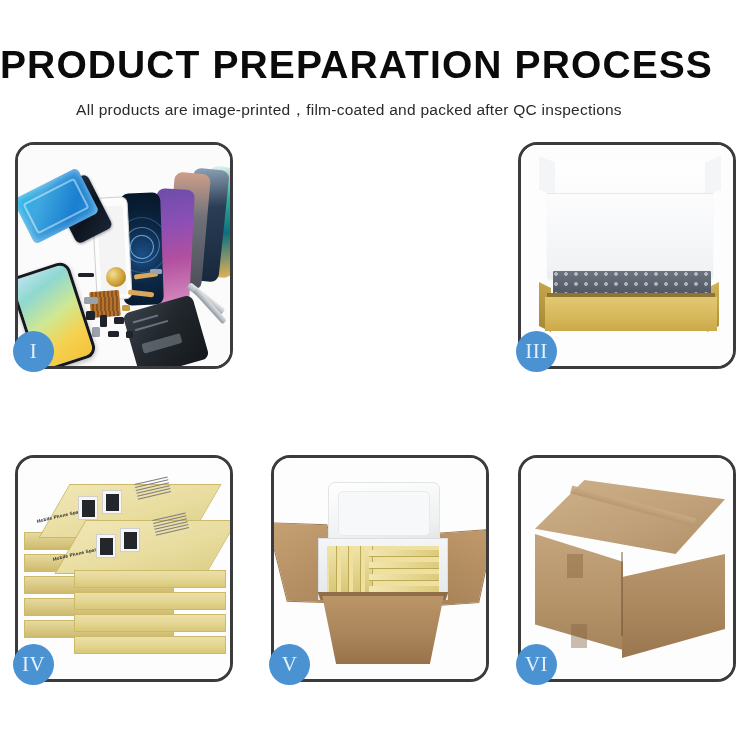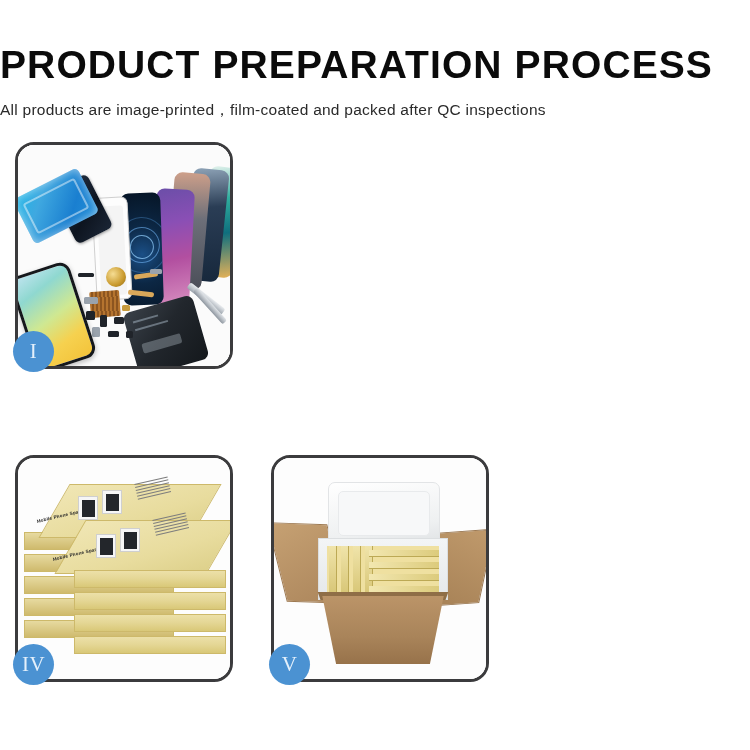--- a/index.html
+++ b/index.html
@@ -21,20 +21,21 @@
     text-align: center;
     font-size: 39px;
     font-weight: 700;
     letter-spacing: 1.1px;
     color: #0b0b0b;
     line-height: 1;
     padding-top: 45px;
     white-space: nowrap;
   }
   .subtitle {
+    text-align: center;
     font-size: 15.5px;
     font-weight: 400;
     color: #2a2a2a;
     letter-spacing: 0.25px;
     padding-top: 16px;
     white-space: nowrap;
   }
 
   
   .grid {
@@ -439,20 +440,34 @@
 
           <div class="ph1-big"></div>
           <div class="ph1-twz"></div>
           <div class="ph1-twz2"></div>
         </div>
       </div>
       <div class="badge">I</div>
     </div>
 
 
+    <div class="panel p-r0 p-c2">
+      <div class="panel-inner">
+        <div class="scene">
+          <div class="ph3-lid"></div>
+          <div class="ph3-lidface"></div>
+          <div class="ph3-left"></div>
+          <div class="ph3-right"></div>
+          <div class="ph3-grey"></div>
+          <div class="ph3-inner"></div>
+          <div class="ph3-front"></div>
+        </div>
+      </div>
+      <div class="badge">III</div>
+    </div>
 
     <div class="panel p-r1 p-c0">
       <div class="panel-inner">
         <div class="scene ph4">
 
           <div class="bx sd" style="left:6px;top:74px;"></div>
           <div class="bx sd" style="left:6px;top:96px;"></div>
           <div class="bx sd" style="left:6px;top:118px;"></div>
           <div class="bx sd" style="left:6px;top:140px;"></div>
           <div class="bx sd" style="left:6px;top:162px;"></div>
@@ -518,15 +533,29 @@
               <span class="h" style="top:40px;"></span>
             </div>
           </div>
           <div class="ph5-rim"></div>
           <div class="ph5-body"></div>
         </div>
       </div>
       <div class="badge">V</div>
     </div>
 
+    <div class="panel p-r1 p-c2">
+      <div class="panel-inner">
+        <div class="scene">
+          <div class="ph6-top"></div>
+          <div class="ph6-tape"></div>
+          <div class="ph6-left"></div>
+          <div class="ph6-right"></div>
+          <div class="ph6-seam"></div>
+          <div class="ph6-tab" style="left:46px;top:96px;"></div>
+          <div class="ph6-tab" style="left:50px;top:166px;"></div>
+        </div>
+      </div>
+      <div class="badge">VI</div>
+    </div>
 
   </div>
 </div>
 
 </body></html>

